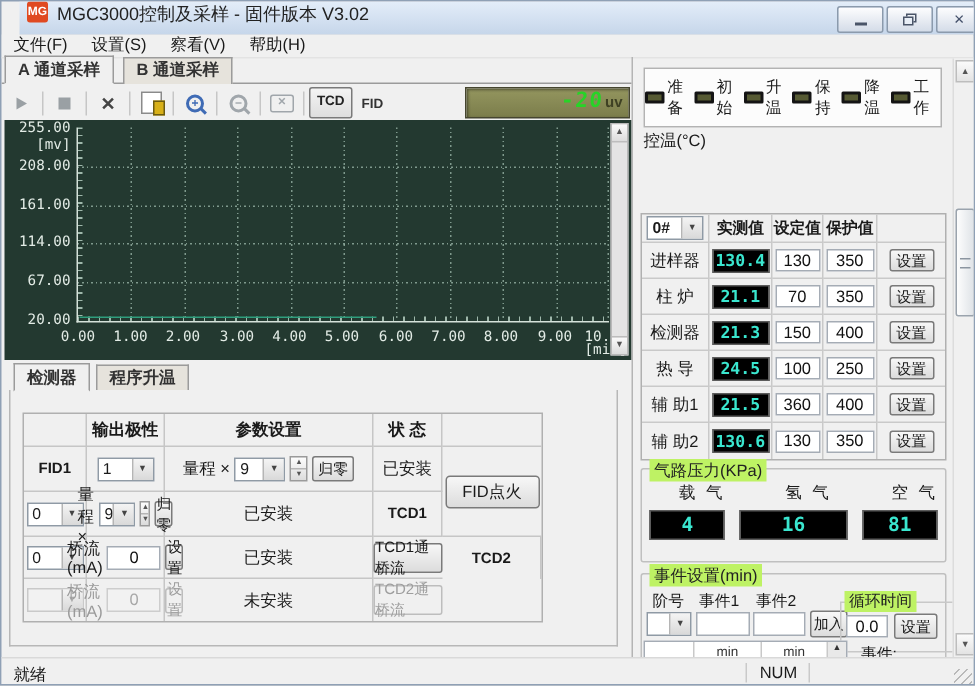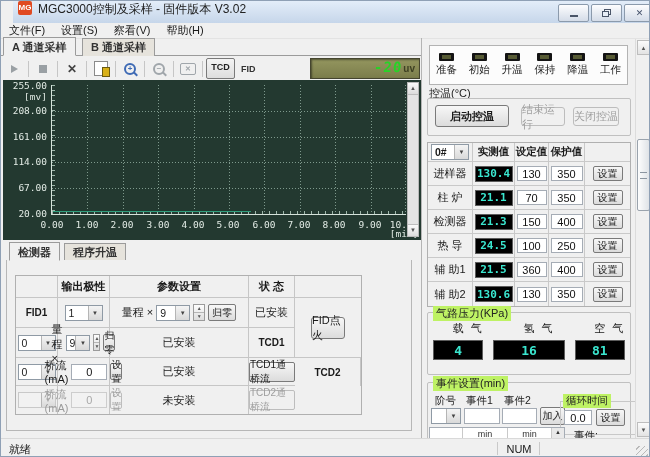--- a/index.html
+++ b/index.html
@@ -83,21 +83,21 @@
   .spin{width:12px;height:17px;display:flex;flex-direction:column;border:1px solid #9b9b9b;box-sizing:border-box;background:linear-gradient(#fdfdfd,#dcdcdc);}
   .spin span{flex:1;font-size:5px;line-height:7px;text-align:center;color:#555;}
   .spin span:first-child{border-bottom:1px solid #b5b5b5;}
   .lcdbox{background:#000;border:1px solid #5c5c5c;color:#3ae6cf;font:bold 11px "DejaVu Sans Mono",monospace;display:flex;align-items:center;justify-content:center;box-sizing:border-box;}
   .grp{border:1px solid #c0c0c0;border-radius:2px;box-sizing:border-box;}
   .grptitle{position:absolute;background:#bef264;padding:0 3px;font-size:11px;color:#222;}
 
   
   #divider{left:420px;top:37px;width:1px;height:400px;background:#b4b4b4;}
   #ledbox{left:428px;top:44px;width:199px;height:40px;background:#fcfcfc;border:1px solid #b3b3b3;display:flex;align-items:center;justify-content:space-around;box-sizing:border-box;}
-  .ledcell{display:flex;flex-direction:column;align-items:center;gap:2px;}
+  .ledcell{display:flex;flex-direction:row;align-items:center;gap:2px;}
   .led{width:15px;height:8px;background:#141414;border-radius:1px;display:flex;align-items:center;justify-content:center;}
   .led i{display:block;width:9px;height:4px;background:#565a33;}
   .ledlbl{font-size:10.5px;}
   #ctl-label{left:428px;top:85px;font-size:11px;}
   #ctlgroup{left:426px;top:97px;width:204px;height:38px;}
   #presgroup{left:426px;top:311px;width:204px;height:63px;}
   #pres-inner{position:absolute;left:0;top:8px;width:100%;display:flex;justify-content:space-around;}
   .gauge{display:flex;flex-direction:column;align-items:center;gap:4px;}
   .gauge .glbl{font-size:11px;letter-spacing:2px;margin-left:20px;}
   #evtgroup{left:426px;top:381px;width:204px;height:72px;}
@@ -270,21 +270,21 @@
             <span class="arr">▼</span>
           </div>
         <div class="spin">
             <span>▲</span>
             <span>▼</span>
           </div>
         <div class="btn sm" style="width:28px;height:17px">归零</div>
       </div>
       <div class="dc">已安装</div>
       <div class="dc last" style="grid-column:5;grid-row:2/4;">
-        <div class="btn" style="width:34px;height:22px">FID点火</div>
+        <div class="btn" style="width:63px;height:22px">FID点火</div>
       </div>
 
       <div class="dc">
           <div class="combo" style="width:38px">
             <span class="val">0</span>
             <span class="arr">▼</span>
           </div>
         </div>
       <div class="dc">
         <span>量程 ×</span>
@@ -375,25 +375,20 @@
       </div>
     <div class="ledcell">
         <span class="led">
           <i></i>
         </span>
         <span class="ledlbl">工作</span>
       </div>
   </div>
 
   <div id="ctl-label" class="abs">控温(°C)</div>
-  <div id="ctlgroup" class="abs grp">
-    <div class="btn" style="position:absolute;left:7px;top:6px;width:74px;height:22px;font-weight:bold;">启动控温</div>
-    <div class="btn dis" style="position:absolute;left:93px;top:8px;width:44px;height:19px;">结束运行</div>
-    <div class="btn dis" style="position:absolute;left:145px;top:8px;width:46px;height:19px;">关闭控温</div>
-  </div>
 
   <div id="temptable" class="abs">
     <div class="tc hdr">
         <div class="combo" style="width:38px">
           <span class="val">0#</span>
           <span class="arr">▼</span>
         </div>
       </div>
     <div class="tc hdr">实测值</div>
     <div class="tc hdr">设定值</div>

